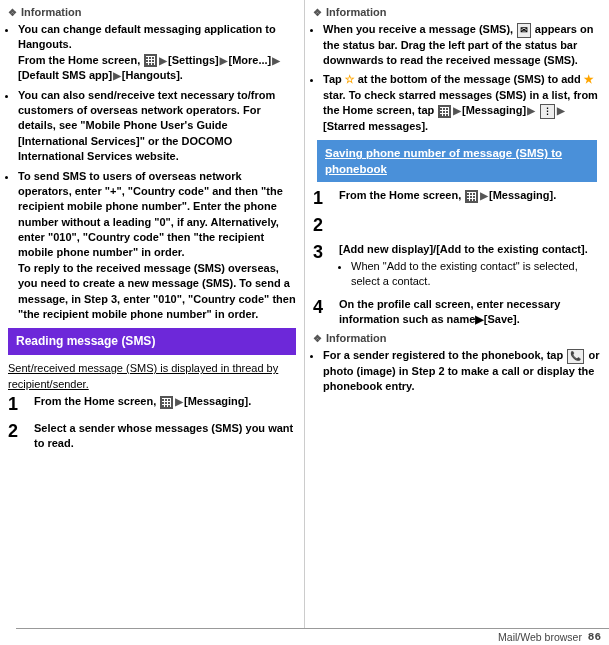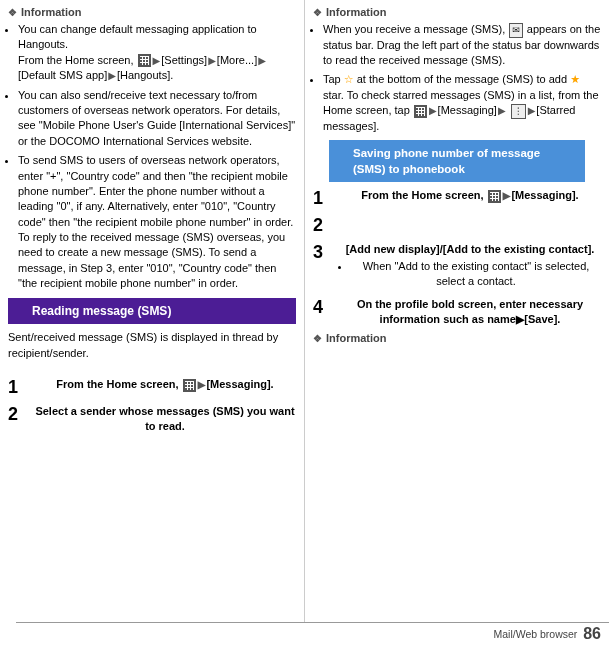--- a/index.html
+++ b/index.html
@@ -39,60 +39,61 @@
     .diamond {
       color: #555;
       font-size: 10px;
     }
     .info-block {
       margin-bottom: 6px;
     }
     .info-block ul {
       padding-left: 10px;
       margin: 0;
+      font-weight: bold;
     }
     .info-block ul li {
       margin-bottom: 4px;
       line-height: 1.4;
     }
     .blue-section {
-      background: #4c1d95;
+      background: #6d28d9;
       color: #fff;
       font-weight: bold;
       font-size: 12px;
-      padding: 5px 24px;
+      padding: 5px 8px;
       margin: 6px 0;
       line-height: 1.4;
     }
     .blue-section-sm {
       background: #4a90d9;
       color: #fff;
       font-weight: bold;
       font-size: 11.5px;
-      padding: 5px 24px;
-      margin: 6px 16px;
-      line-height: 1.4;
+      padding: 5px 8px;
+      margin: 6px 4px;
+      line-height: 1.4;
+      text-decoration: underline;
     }
     .step-row {
       display: flex;
       flex-direction: row;
       margin-bottom: 5px;
       align-items: flex-start;
     }
     .step-number {
       font-size: 18px;
       font-weight: bold;
       min-width: 22px;
       margin-right: 4px;
       line-height: 1.2;
     }
     .step-content {
       flex: 1;
       line-height: 1.4;
-      text-align: center;
     }
     .step-content strong {
       font-weight: bold;
     }
     .step-content ul {
       padding-left: 12px;
       margin-top: 2px;
     }
     .step-content ul li {
       margin-bottom: 2px;
@@ -150,25 +151,27 @@
       justify-content: flex-end;
       align-items: center;
       border-top: 1px solid #999;
       padding: 2px 8px;
       font-size: 10.5px;
       color: #444;
       margin-left: 16px;
     }
     .footer-page {
       font-weight: bold;
-      font-size: 16px;
+      font-size: 11px;
+      font-family: Liberation Mono, monospace;
     }
     p.body-text {
       line-height: 1.4;
-      margin-bottom: 16px;
+      margin-bottom: 2px;
+      text-decoration: underline;
     }
   </style>
 </head>
 <body>
 
 <div class="page-container">
 
   <div class="left-column">
 
     <div class="info-block">
@@ -251,29 +254,34 @@
         <strong>[Add new display]/[Add to the existing contact].</strong>
         <ul>
           <li>When "Add to the existing contact" is selected, select a contact.</li>
         </ul>
       </div>
     </div>
 
     <div class="step-row">
       <div class="step-number">4</div>
       <div class="step-content">
-        <strong>On the profile bold screen, enter necessary information such as name▶[Save].</strong>
+        <strong>On the profile call screen, enter necessary information such as name▶[Save].</strong>
       </div>
     </div>
 
     <div class="info-block">
       <div class="section-header">
         <span class="diamond">❖</span>
         <span>Information</span>
       </div>
+      <ul>
+        <li>
+          For a sender registered to the phonebook, tap <span class="icon-box">📞</span> or photo (image) in Step 2 to make a call or display the phonebook entry.
+        </li>
+      </ul>
     </div>
 
   </div>
 </div>
 
 <div class="footer-bar">
   <span>Mail/Web browser</span>&nbsp;&nbsp;
   <span class="footer-page">86</span>
 </div>
 

